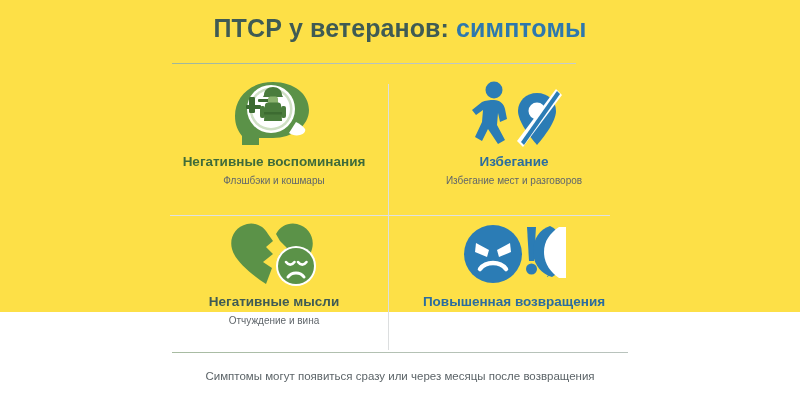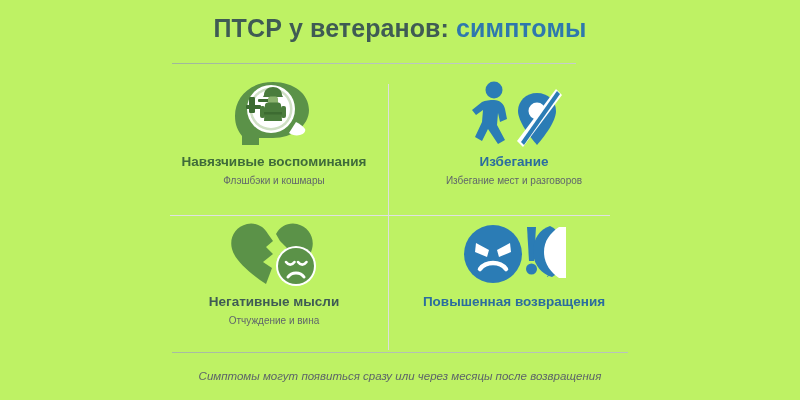--- a/index.html
+++ b/index.html
@@ -11,22 +11,22 @@
   body {
     width: 800px;
     height: 400px;
     overflow: hidden;
     font-family: "Liberation Sans", "DejaVu Sans", sans-serif;
     -webkit-font-smoothing: antialiased;
   }
   .slide {
     position: relative;
     width: 800px;
-    height: 400px;
-    background: #bef264;
+    height: 312px;
+    background: #fde047;
     box-sizing: border-box;
   }
 
   
   .title-block {
     position: absolute;
     left: 0;
     top: 14px;
     width: 800px;
     text-align: center;
@@ -125,21 +125,20 @@
   
   .footer {
     position: absolute;
     left: 0;
     top: 370px;
     width: 800px;
     text-align: center;
     font-size: 11.5px;
     color: #5c6468;
     white-space: nowrap;
-    font-style: italic;
   }
 </style>
 </head>
 <body>
 
 <div class="slide">
 
   <div class="title-block">
     <div class="title">
       <span class="t-main">ПТСР у ветеранов:</span>
@@ -175,21 +174,21 @@
           <rect x="42" y="17.5" width="10" height="8" rx="2.5" fill="#8bb36e"></rect>
 
           <path fill="#4a7c3c" d="M39 26 C39 24 41 23.5 43 23.5 L51 23.5 C53 23.5 55 24 55 26 L56 42 L38 42 Z"></path>
 
           <rect x="34" y="27" width="5" height="12" rx="2" fill="#4a7c3c"></rect>
           <rect x="55" y="27" width="5" height="12" rx="2" fill="#4a7c3c"></rect>
 
           <rect x="38" y="33" width="18" height="2.5" fill="#3c6b31"></rect>
         </svg>
       </div>
-      <div class="cell-title green-t">Навязчивые воспоминания</div>
+      <div class="cell-title green-t">Негативные воспоминания</div>
       <div class="cell-sub">Флэшбэки и кошмары</div>
     </div>
 
     <div class="cell c3">
       <div class="icon-wrap">
         <svg width="102" height="66" viewBox="0 0 102 66" aria-hidden="true">
 
           <path fill="#5b9248" d="M45 13 C41 5 32 1 24 3 C12 6 6 17 9 28 C12 40 28 53 43 63 L49 47 L40 41 L50 33 L43 26 L50 20 Z"></path>
 
           <path fill="#5b9248" d="M53 13 C57 5 66 1 74 3 C86 6 92 17 89 28 C87 37 77 47 66 55 L59 47 L66 40 L56 34 L64 27 L57 20 Z"></path>

